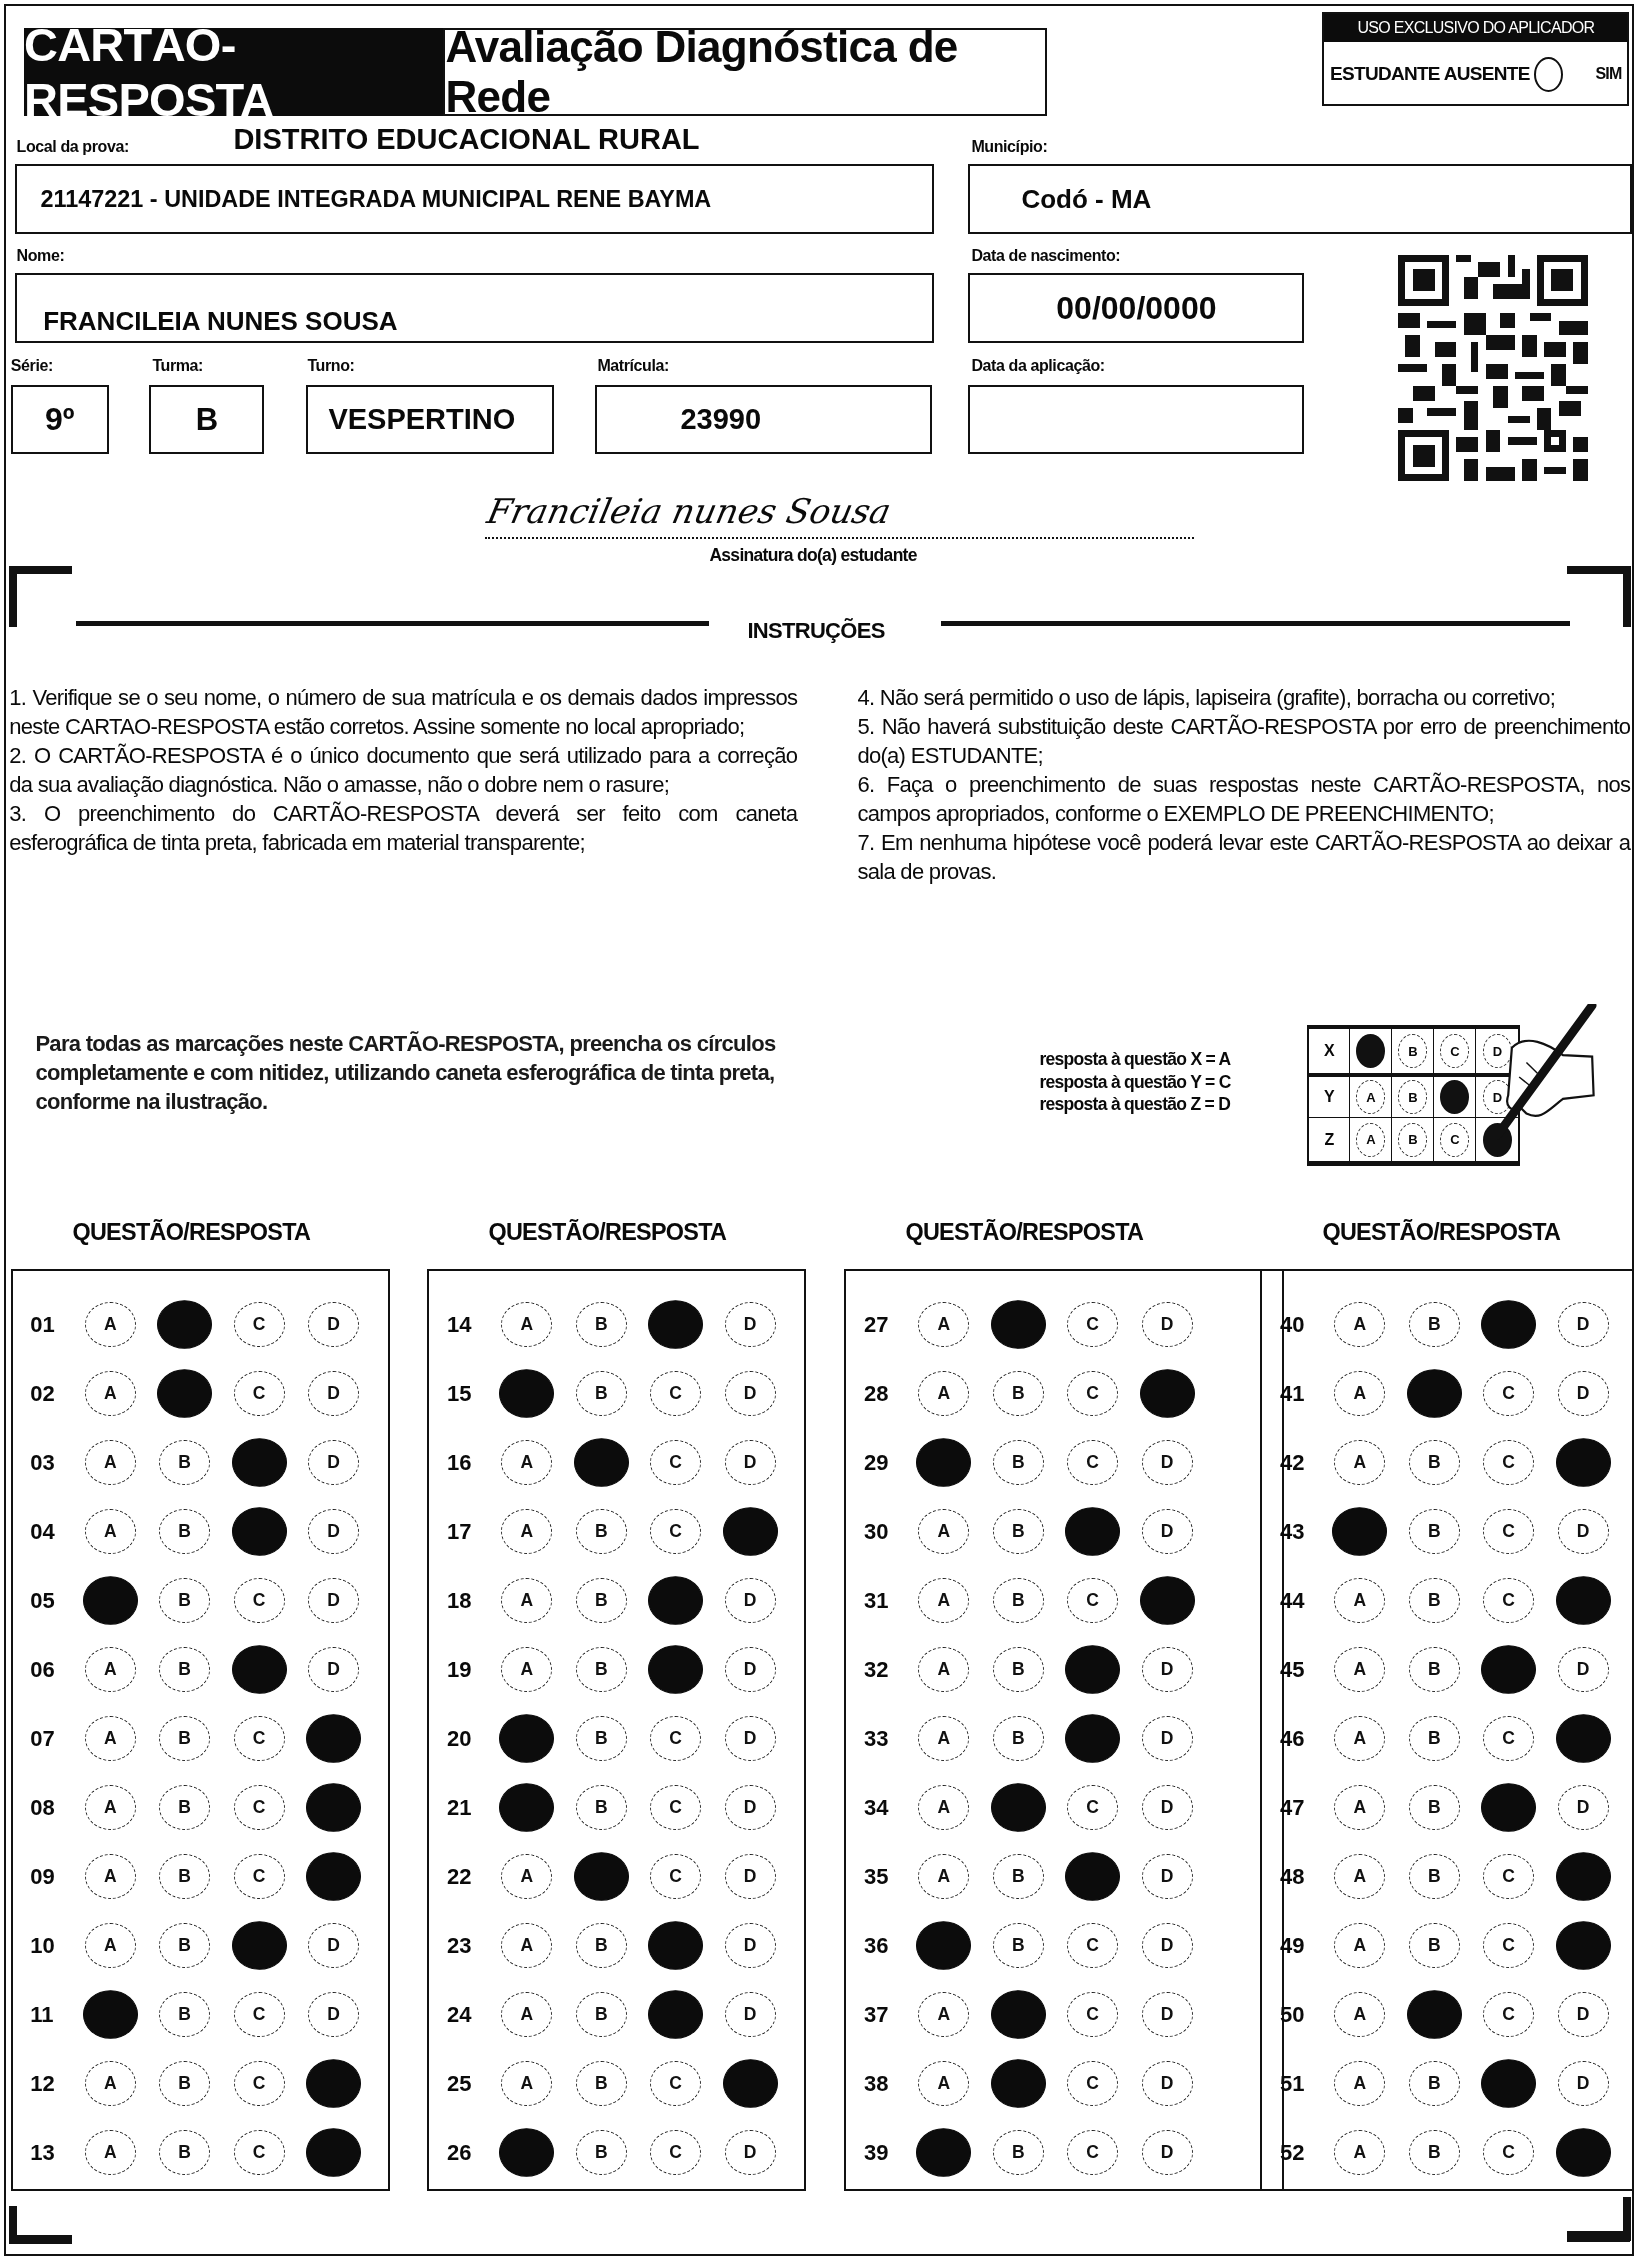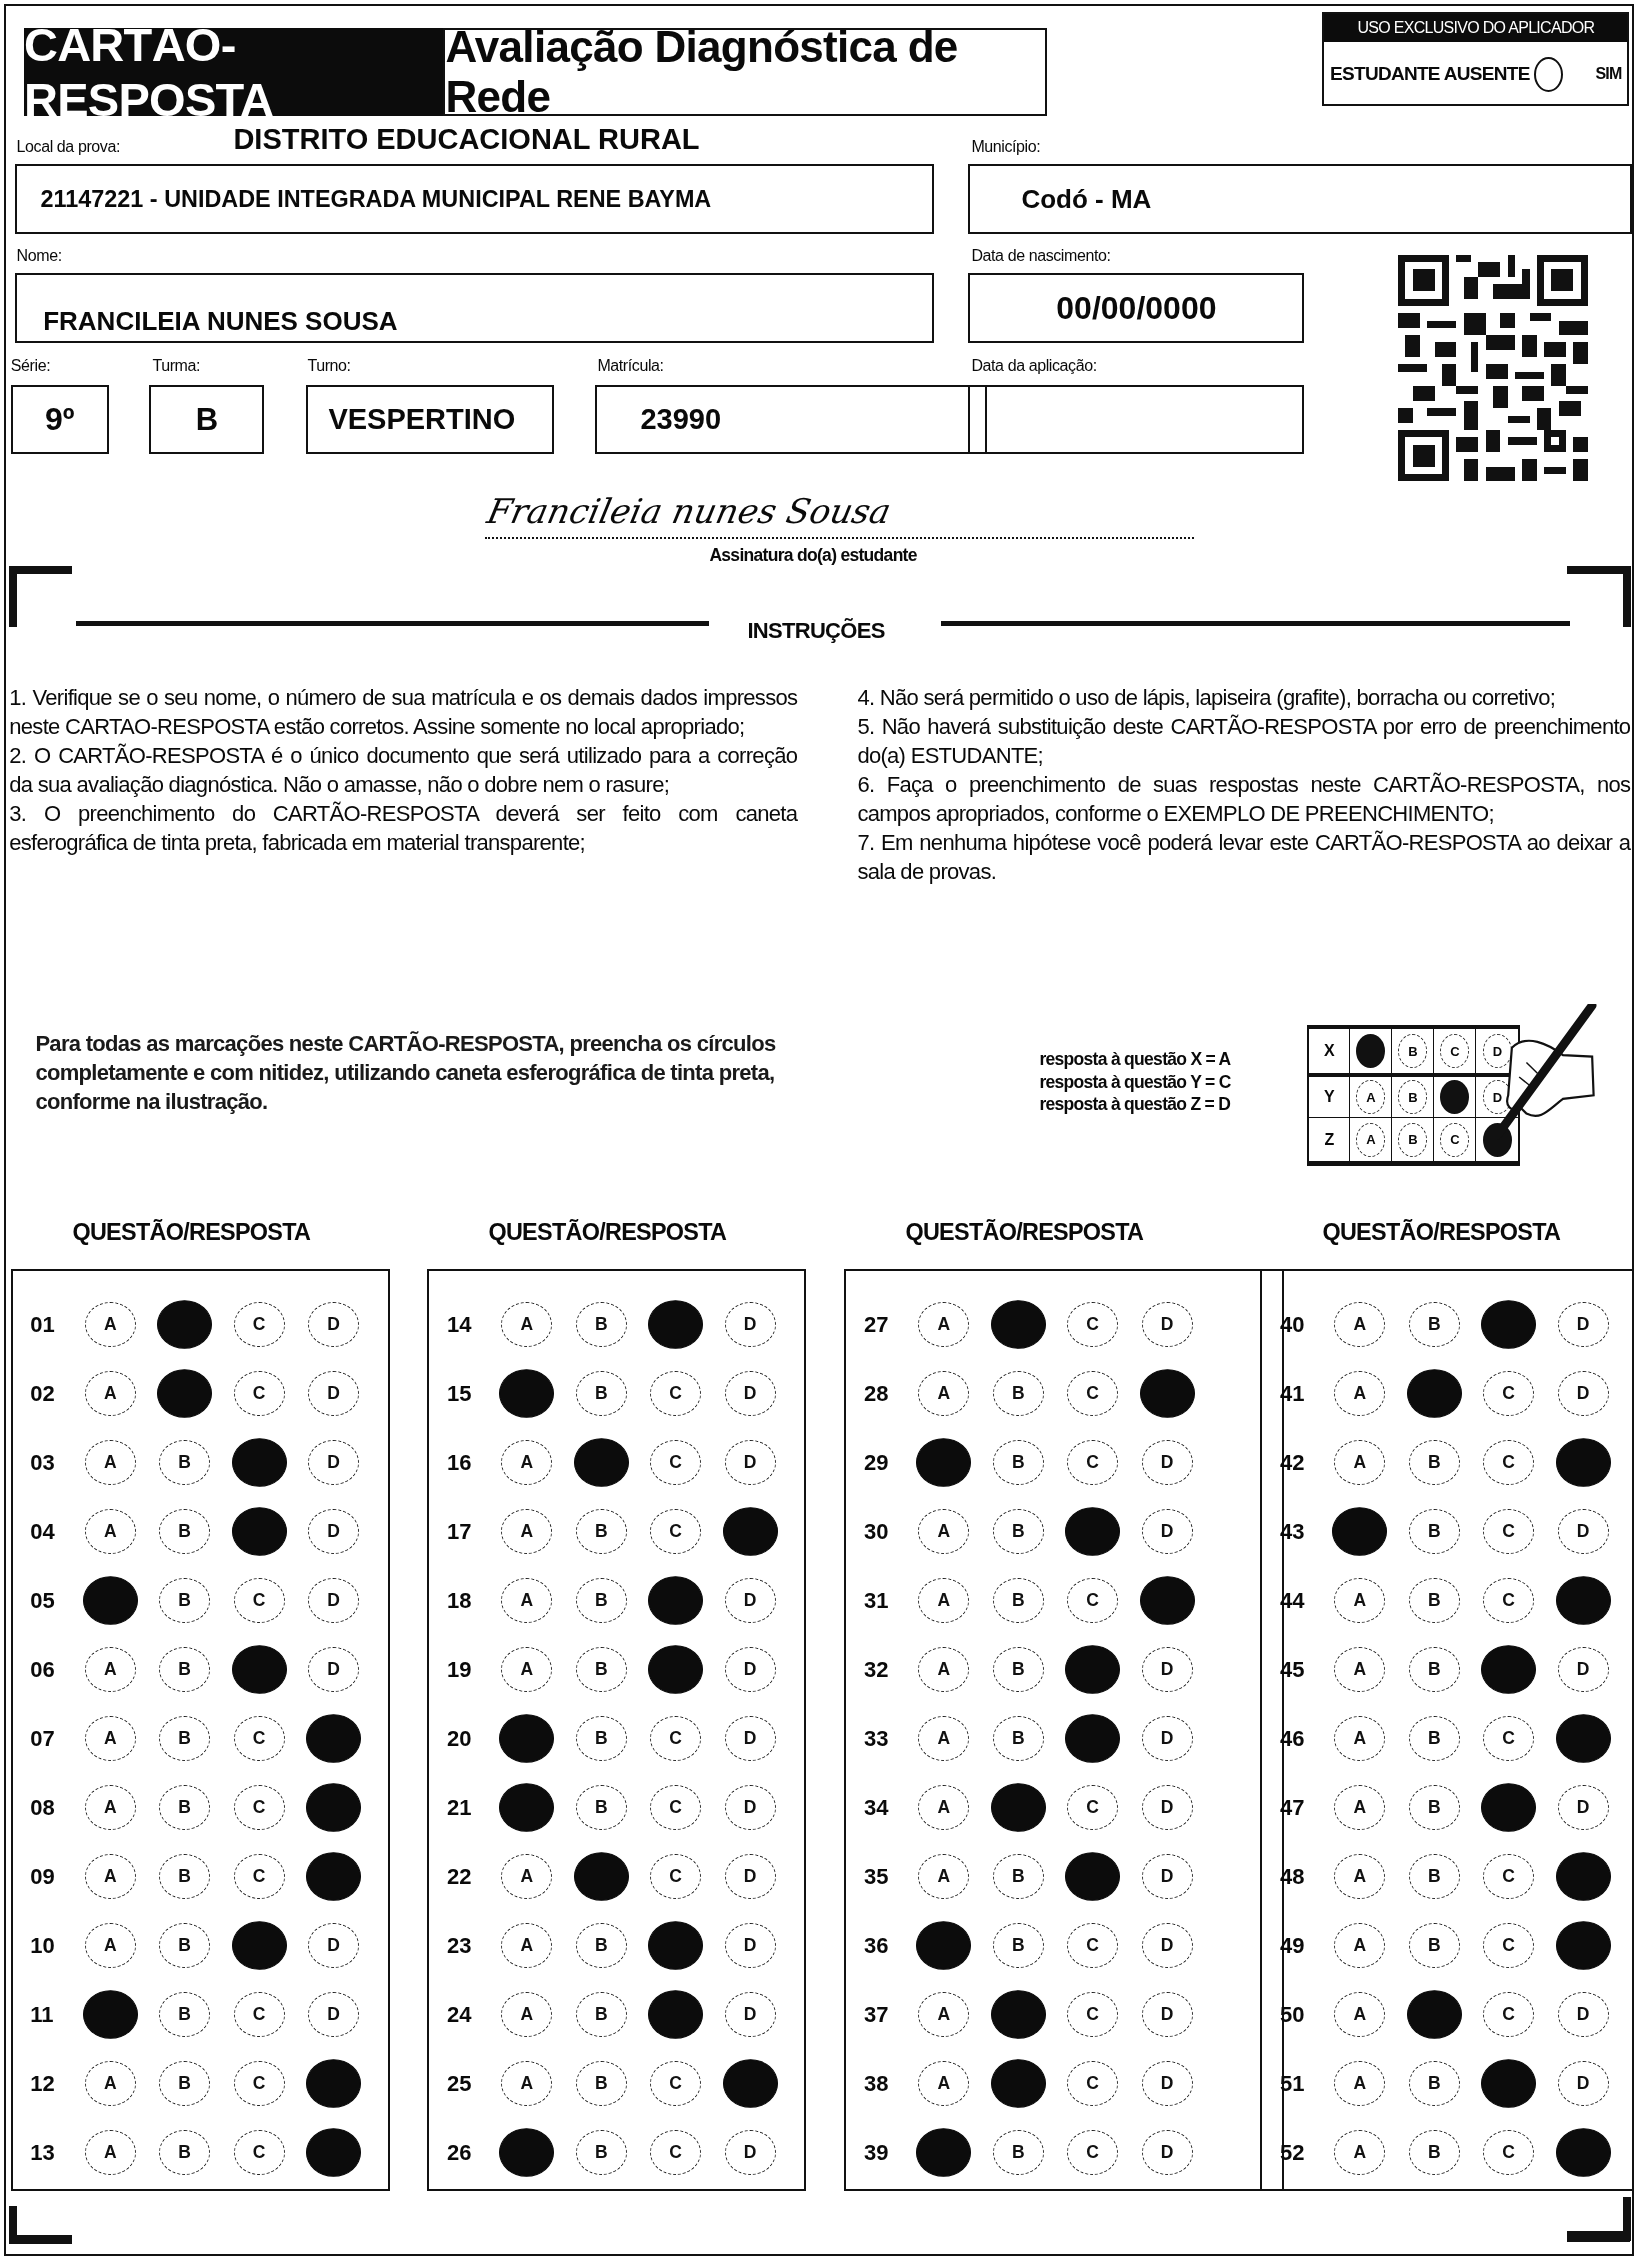--- a/index.html
+++ b/index.html
@@ -11,21 +11,21 @@
 
   
   .hdr-black { background: #0c0c0c; color: #fff; display: flex; align-items: center; justify-content: center; font-weight: bold; }
   .hdr-white { background: #fff; border: 2.9px solid #111; display: flex; align-items: center; justify-content: center; font-weight: bold; }
   .applicator { border: 2.9px solid #111; }
   .applicator .bar { background: #0c0c0c; color: #fff; font-size: 16px; text-align: center; height: 28px; line-height: 28px; letter-spacing: -0.7px; }
   .applicator .row { display: flex; align-items: center; justify-content: center; height: 64px; font-size: 19px; font-weight: bold; gap: 4.4px; letter-spacing: -0.7px; }
   .radio { width: 29px; height: 35px; border: 2.2px solid #111; border-radius: 50%; display: inline-block; }
 
   
-  .lbl { font-size: 16px; font-weight: normal; letter-spacing: -0.4px; }
+  .lbl { font-size: 16px; font-weight: bold; letter-spacing: -0.4px; }
   .box { border: 2.9px solid #111; display: flex; align-items: center; font-weight: bold; }
   .qr { background: #fff; }
 
   
   .sig-line { border-bottom: 2.9px dotted #111; }
   .sig-script { font-family: "DejaVu Serif", serif; font-style: italic; font-size: 34px; transform: skewX(-12deg); }
 
   
   .corner { position: absolute; background: #111; }
 
@@ -99,21 +99,21 @@
   <div class="abs box" style="left:143px;top:379px;width:115px;height:69px;justify-content:center;font-size:31px;">
     <span>B</span>
   </div>
 
   <div class="abs lbl cond" style="left:301px;top:351px;">Turno:</div>
   <div class="abs box" style="left:300px;top:379px;width:248px;height:69px;padding-left:20px;font-size:29px;">
     <span>VESPERTINO</span>
   </div>
 
   <div class="abs lbl cond" style="left:591px;top:351px;">Matrícula:</div>
-  <div class="abs box" style="left:589px;top:379px;width:392px;height:69px;padding-left:43px;font-size:29px;">
+  <div class="abs box" style="left:589px;top:379px;width:337px;height:69px;padding-left:83px;font-size:29px;">
     <span>23990</span>
   </div>
 
   <div class="abs lbl cond" style="left:965px;top:351px;">Data da aplicação:</div>
   <div class="abs box" style="left:962px;top:379px;width:336px;height:69px;justify-content:center;font-size:29px;">
     <span></span>
   </div>
 
   <div class="abs qr" style="left:1392px;top:248px;width:190px;height:228px;">
     <svg width="190" height="228" viewBox="0 0 26 31" shape-rendering="crispEdges">

